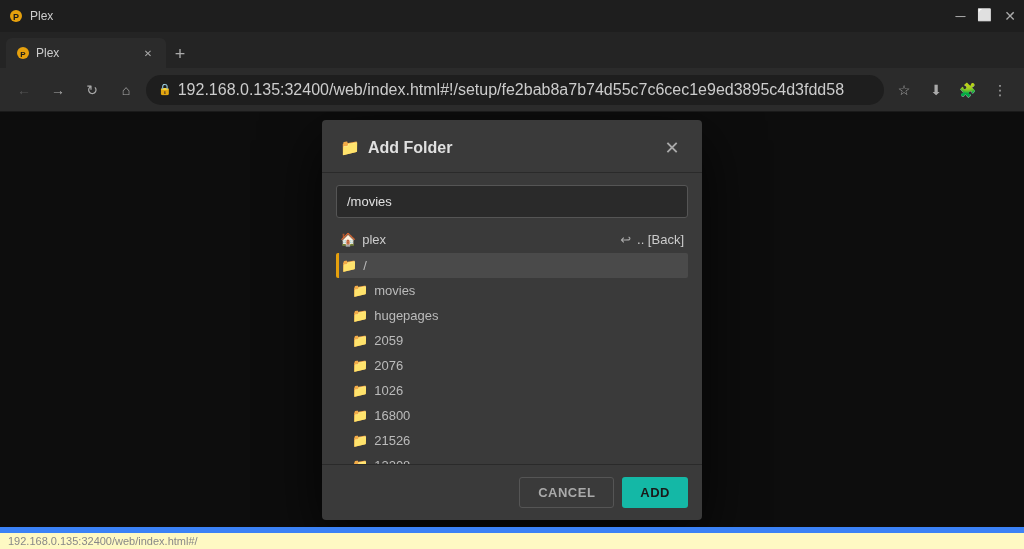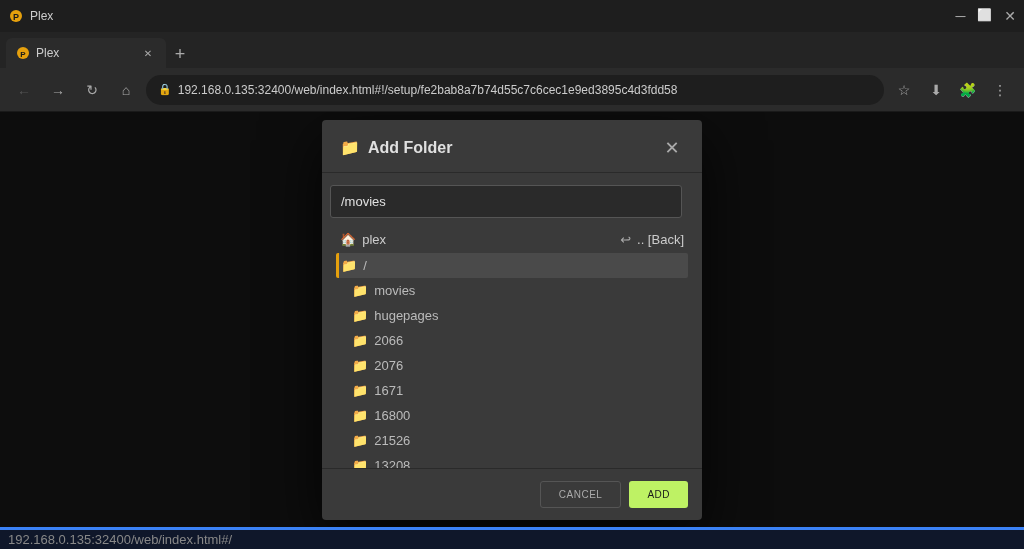--- a/index.html
+++ b/index.html
@@ -116,21 +116,21 @@
       font-size: 12px;
       color: #ccc;
     }
 
     .address-bar .lock-icon {
       color: #aaa;
       font-size: 11px;
     }
 
     .address-text {
-      font-size: 12px;
+      font-size: 16px;
       color: #ccc;
       overflow: hidden;
       text-overflow: ellipsis;
       white-space: nowrap;
     }
 
     .nav-actions {
       display: flex;
       align-items: center;
       gap: 4px;
@@ -217,21 +217,21 @@
     }
 
     .modal-body {
       flex: 1;
       overflow: hidden;
       display: flex;
       flex-direction: column;
     }
 
     .path-input {
-      margin: 12px 8px 8px;
+      margin: 12px 14px 8px;
       background: #2a2a2a;
       border: 1px solid #555;
       border-radius: 3px;
       padding: 8px 10px;
       font-size: 13px;
       color: #e0e0e0;
       width: calc(100% - 28px);
       outline: none;
     }
 
@@ -318,48 +318,48 @@
       padding: 12px 14px;
       display: flex;
       justify-content: flex-end;
       gap: 8px;
       border-top: 1px solid #2a2a2a;
     }
 
     .btn {
       padding: 7px 18px;
       border-radius: 3px;
-      font-size: 10px;
-      font-weight: 400;
+      font-size: 13px;
+      font-weight: 700;
       cursor: pointer;
       border: none;
       text-transform: uppercase;
       letter-spacing: 0.5px;
     }
 
     .btn-cancel {
       background: transparent;
       color: #aaa;
       border: 1px solid #555;
     }
 
     .btn-add {
-      background: #bef264;
+      background: #14b8a6;
       color: #1a1a1a;
     }
 
     .status-bar {
       height: 22px;
-      background: #0f172a;
+      background: #fef9c3;
       display: flex;
       align-items: center;
       padding: 0 8px;
-      font-size: 13px;
+      font-size: 11px;
       color: #888;
-      border-top: 3px solid #3b82f6;
+      border-top: 6px solid #3b82f6;
     }
   </style>
 </head>
 <body>
 
 <div class="browser-frame">
 
   <div class="title-bar">
     <div class="browser-icon">
       <svg width="14" height="14" viewBox="0 0 14 14" fill="none">
@@ -447,29 +447,29 @@
             <div class="file-row sub-item">
               <span class="folder-icon">📁</span>
               <span>movies</span>
             </div>
             <div class="file-row sub-item">
               <span class="folder-icon">📁</span>
               <span>hugepages</span>
             </div>
             <div class="file-row sub-item">
               <span class="folder-icon">📁</span>
-              <span>2066</span>
+              <span>2059</span>
             </div>
             <div class="file-row sub-item">
               <span class="folder-icon">📁</span>
               <span>2076</span>
             </div>
             <div class="file-row sub-item">
               <span class="folder-icon">📁</span>
-              <span>1671</span>
+              <span>1026</span>
             </div>
             <div class="file-row sub-item">
               <span class="folder-icon">📁</span>
               <span>16800</span>
             </div>
             <div class="file-row sub-item">
               <span class="folder-icon">📁</span>
               <span>21526</span>
             </div>
             <div class="file-row sub-item">

